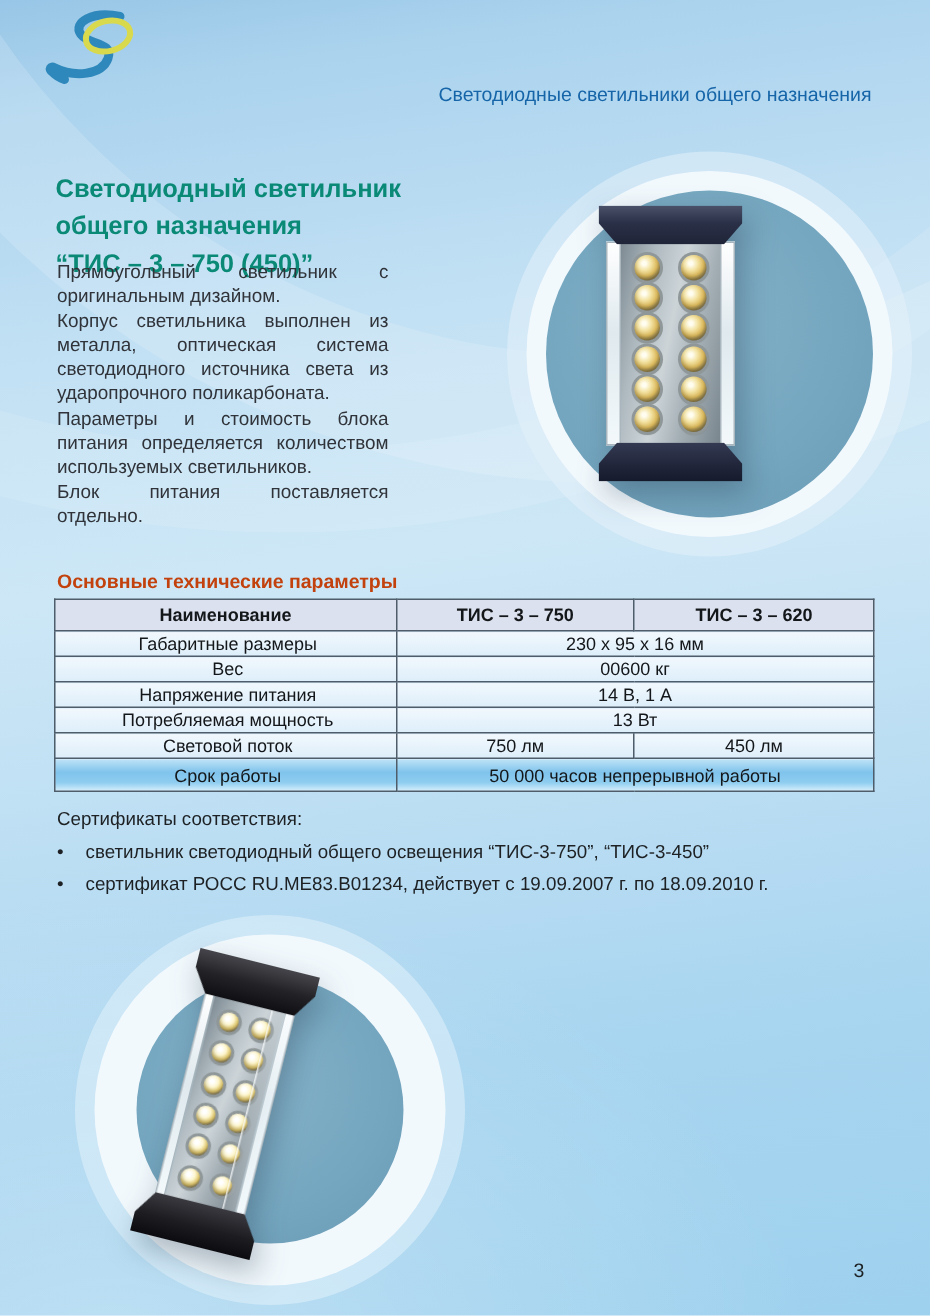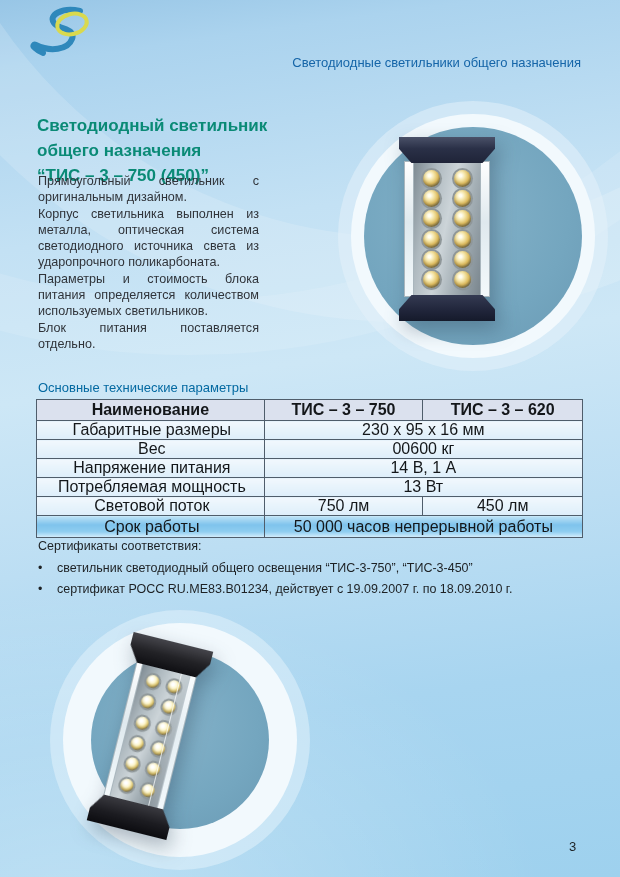--- a/index.html
+++ b/index.html
@@ -75,23 +75,23 @@
   .led { width:17px; height:17px; border-radius:50%;
          background:radial-gradient(circle at 38% 33%, #fffdf0 8%, #f3e3a4 30%, #ddbb5e 55%, #9c8a52 72%, #7d7b6f 84%, #9aa0a0 95%);
          box-shadow:0 0 0 2px #8f9799, 0 1px 2px rgba(0,0,0,0.45), inset 0 -2px 3px rgba(60,50,20,0.35); }
   .fixture-bottom .led { width:13px; height:13px;
          background:radial-gradient(circle at 38% 33%, #ffffff 10%, #fdf6cf 35%, #e8cf72 60%, #8e8565 76%, #777d7d 90%); }
   .cover { position:absolute; top:0; bottom:0; right:1px; width:15px; z-index:3;
            background:linear-gradient(90deg, rgba(255,255,255,0.04), rgba(240,248,252,0.45));
            border-left:1px solid rgba(255,255,255,0.55); }
 
   
-  .specs-heading { position:absolute; left:38px; top:380px; font-size:13px; font-weight:normal; color:#0369a1; }
+  .specs-heading { position:absolute; left:38px; top:380px; font-size:13px; font-weight:bold; color:#c2410c; }
   .spec-table { position:absolute; left:36px; top:399px; width:547px; border-collapse:collapse;
-                font-size:16px; color:#14171a; }
+                font-size:12px; color:#14171a; }
   .spec-table th, .spec-table td { border:1px solid #4f5d6b; padding:0 4px; }
   .spec-table thead th { height:21px; background:#dbe1ee; font-weight:bold; text-align:center; }
   .spec-table tbody td { height:17px; text-align:center;
                 background:linear-gradient(180deg,#f1f8fd 0%, #ddeefa 100%); }
   .spec-table tbody td.name { text-align:center; padding-left:7px; }
   .spec-table tr.highlight td { height:22px;
                 background:linear-gradient(180deg, #bce2f6 0%, var(--table-highlight-blue, #7fc3ec) 40%, #8ecdf0 72%, #d8effc 100%); }
 
   
   .certs { position:absolute; left:38px; top:536px; font-size:12.5px; line-height:21.5px; color:#1d2124; }

